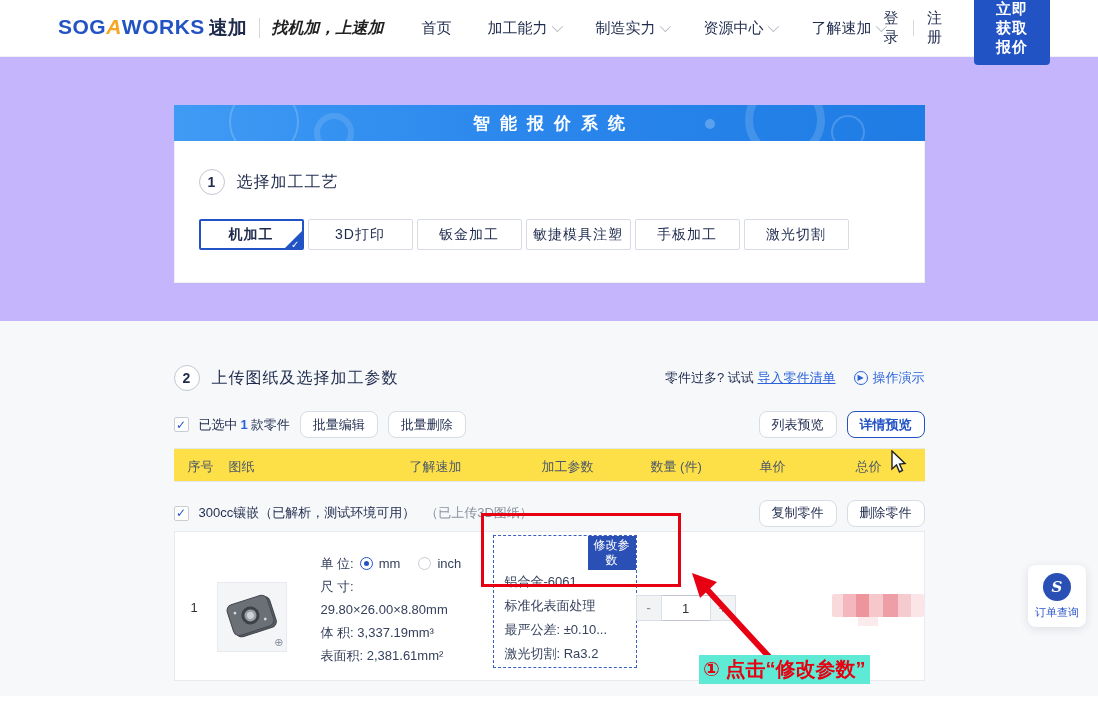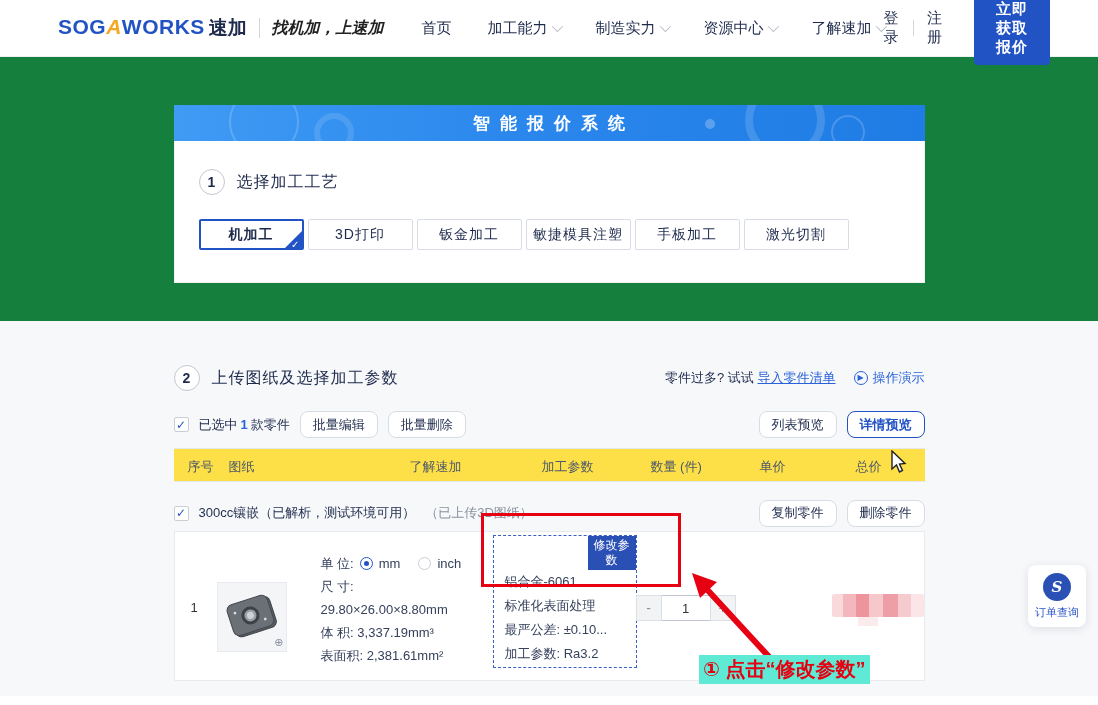--- a/index.html
+++ b/index.html
@@ -16,21 +16,21 @@
   .tagline { font-family:"DejaVu Serif",serif; font-style:italic; font-weight:bold; font-size:16px; color:#222; white-space:nowrap; }
   .nav { display:flex; align-items:center; margin-left:38px; gap:36px; }
   .nav-item { font-size:15px; color:#1f2b4d; cursor:pointer; white-space:nowrap; display:flex; align-items:center; gap:4px; }
   .chev { width:8px; height:8px; border-right:1.5px solid #b9bfca; border-bottom:1.5px solid #b9bfca; transform:rotate(45deg) translateY(-2px); display:inline-block; }
   .header-right { margin-left:auto; display:flex; align-items:center; gap:14px; }
   .auth { font-size:15px; color:#1f2b4d; cursor:pointer; }
   .auth-div { width:1px; height:16px; background:#d4d7de; }
   .cta-btn { margin-left:18px; background:#2253c4; color:#fff; font-size:15px; font-weight:bold; padding:8px 18px; border-radius:4px; border:none; cursor:pointer; letter-spacing:1px; }
 
   
-  .top-section { background:#15803d; padding-top:48px; padding-bottom:38px; }
+  .top-section { background:#c4b5fd; padding-top:48px; padding-bottom:38px; }
   .container { width:751px; margin:0 auto; }
   .card1 { background:#fff; border:1px solid #eef0f3; border-top:none; }
 
   .banner { position:relative; height:36px; background:linear-gradient(90deg,#3f9bf4 0%,#2b87ec 45%,#1e7ce4 100%); display:flex; align-items:center; justify-content:center; overflow:hidden; }
   .banner-title { color:#fff; font-size:17px; font-weight:bold; letter-spacing:10px; text-indent:10px; z-index:2; }
   .deco-circle { position:absolute; border-radius:50%; border:2px solid rgba(255,255,255,.18); }
   .dc1 { width:70px; height:70px; left:55px; top:-18px; }
   .dc2 { width:40px; height:40px; left:140px; top:8px; border-width:6px; border-color:rgba(255,255,255,.12); }
   .dc3 { width:80px; height:80px; right:100px; top:-25px; border-width:8px; border-color:rgba(255,255,255,.15); }
   .dc4 { width:34px; height:34px; right:60px; top:10px; }
@@ -274,21 +274,21 @@
           <div class="mi-val">29.80×26.00×8.80mm</div>
           <div><span>体 积:</span> <span>3,337.19mm³</span></div>
           <div><span>表面积:</span> <span>2,381.61mm²</span></div>
         </div>
 
         <div class="params-panel">
           <button class="modify-btn">修改参数</button>
           <div class="param-line">铝合金-6061</div>
           <div class="param-line">标准化表面处理</div>
           <div class="param-line">最严公差: ±0.10...</div>
-          <div class="param-line">加工参数: Ra3.2</div>
+          <div class="param-line">激光切割: Ra3.2</div>
         </div>
 
         <div class="stepper">
           <span class="step-btn">-</span>
           <input class="qty-input" value="1" style="">
           <span class="step-btn">+</span>
         </div>
 
         <div class="price-blur"></div>
       </div>

